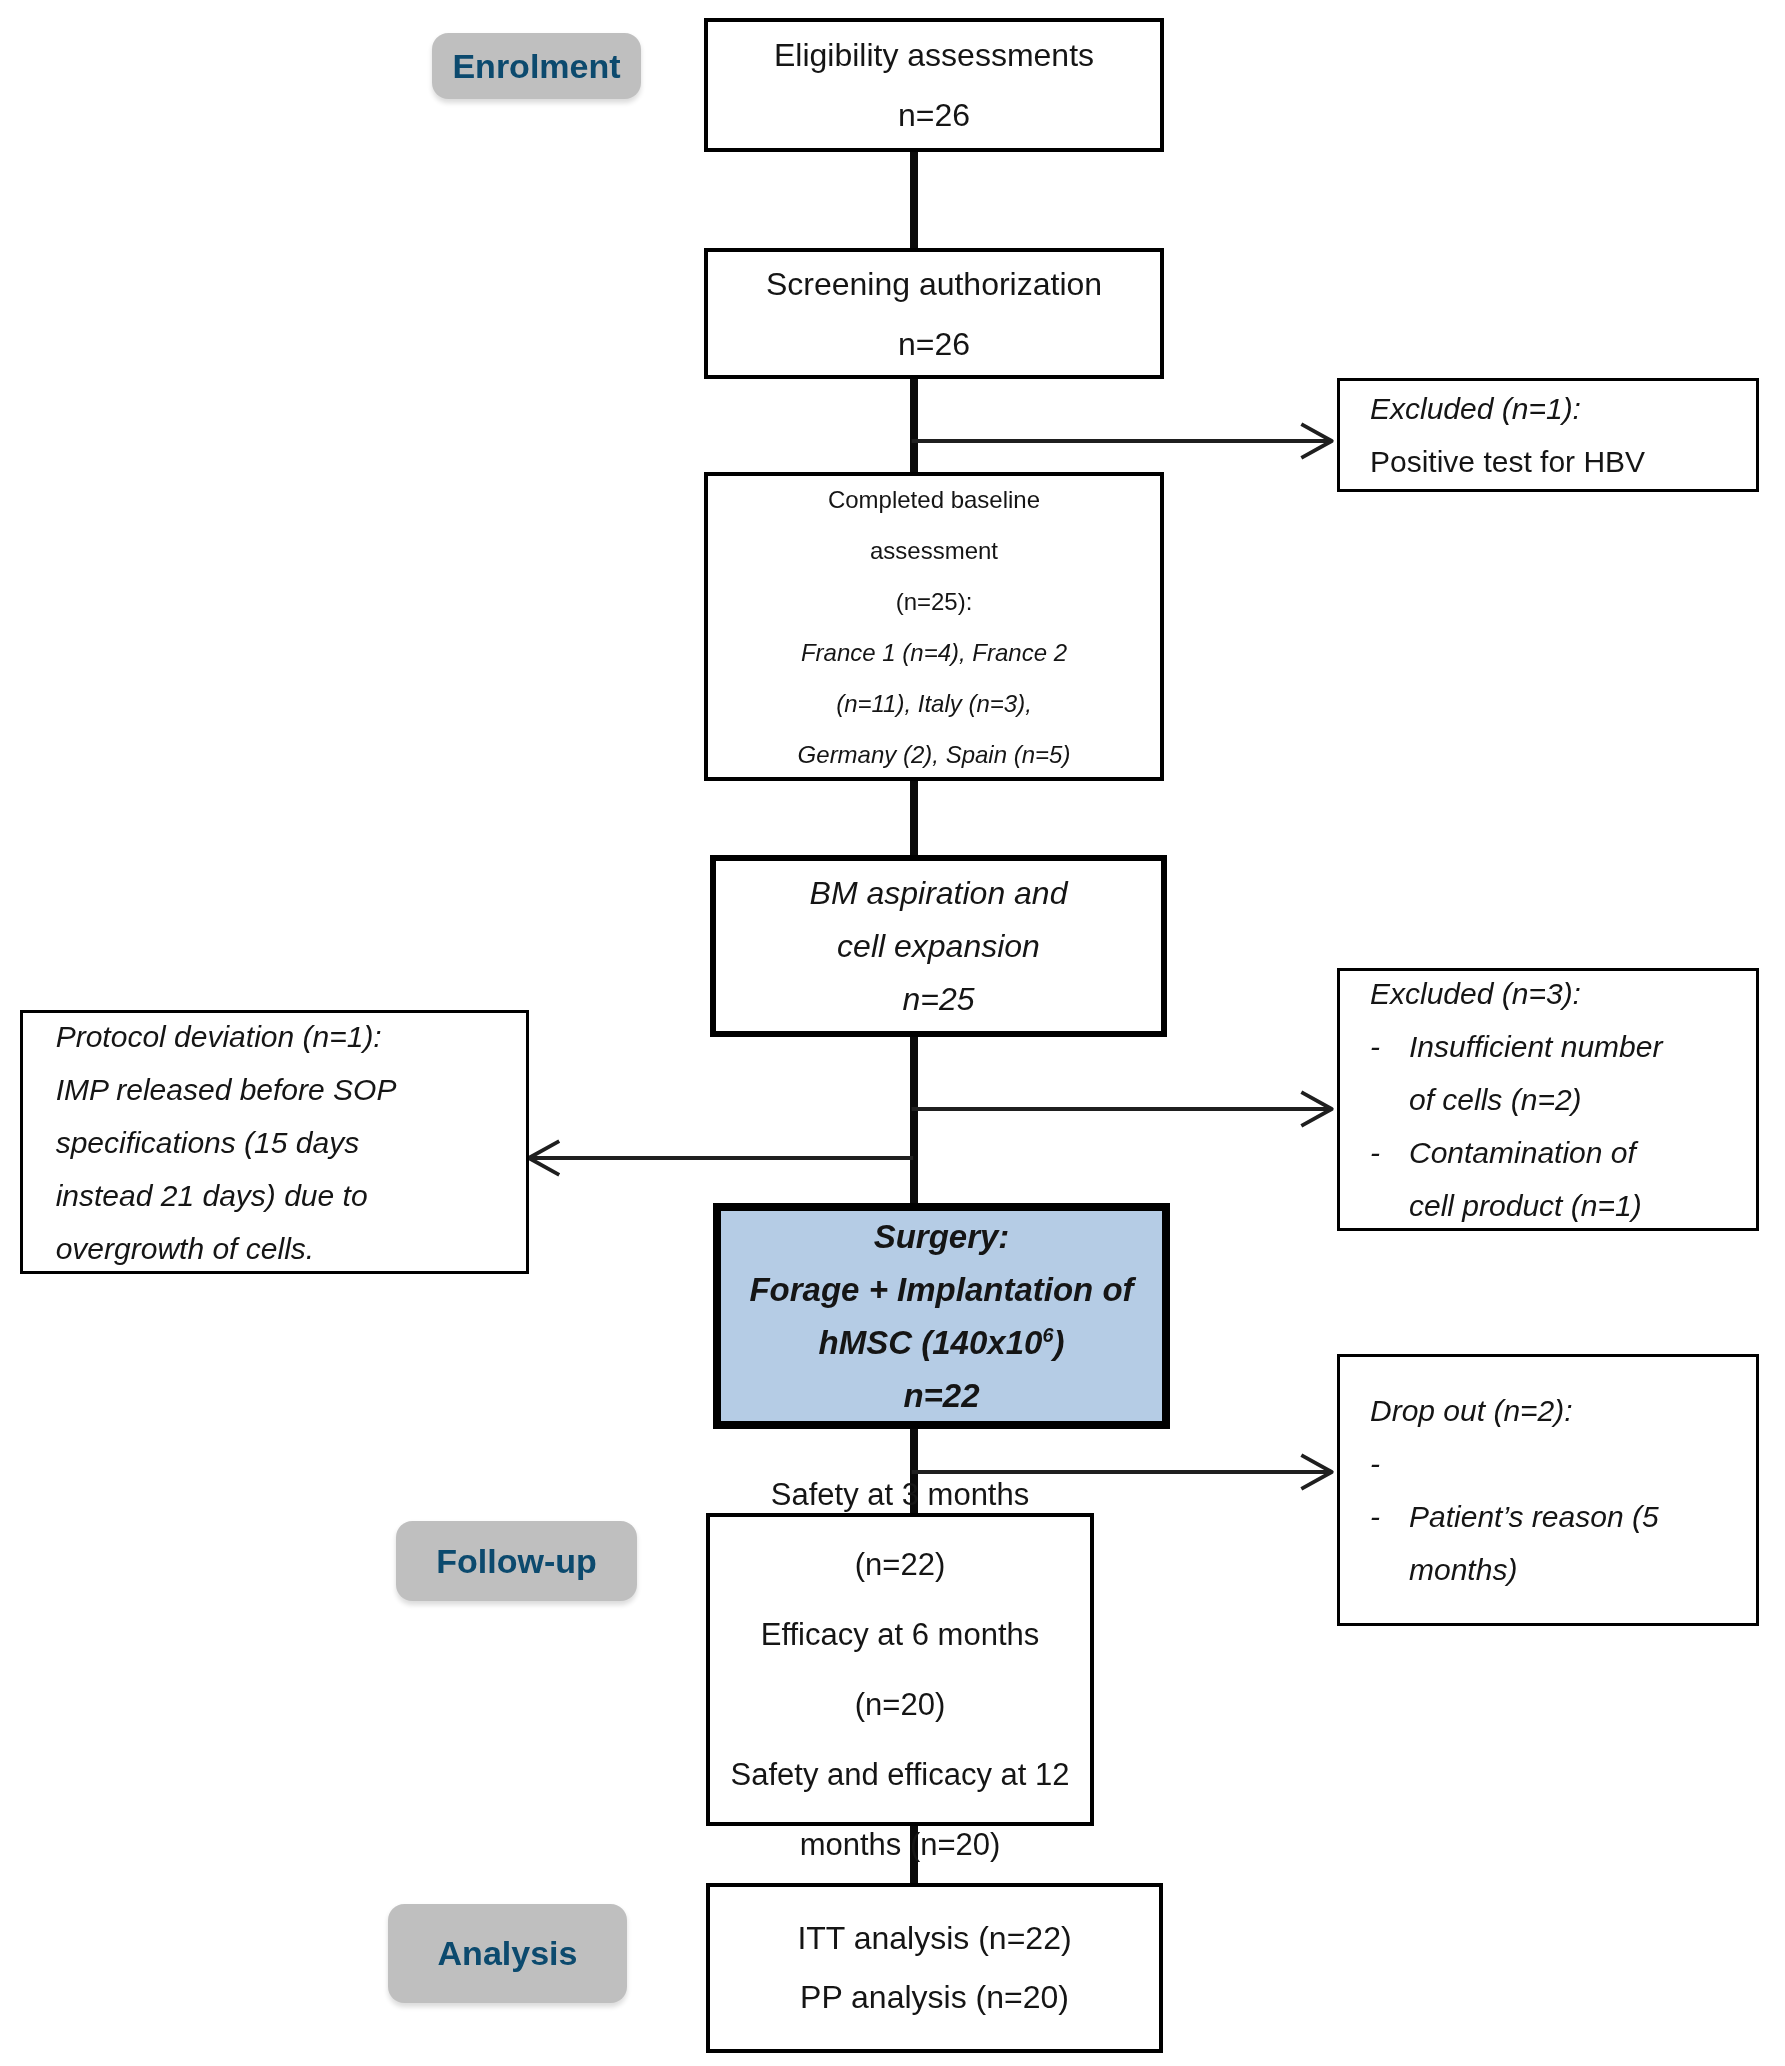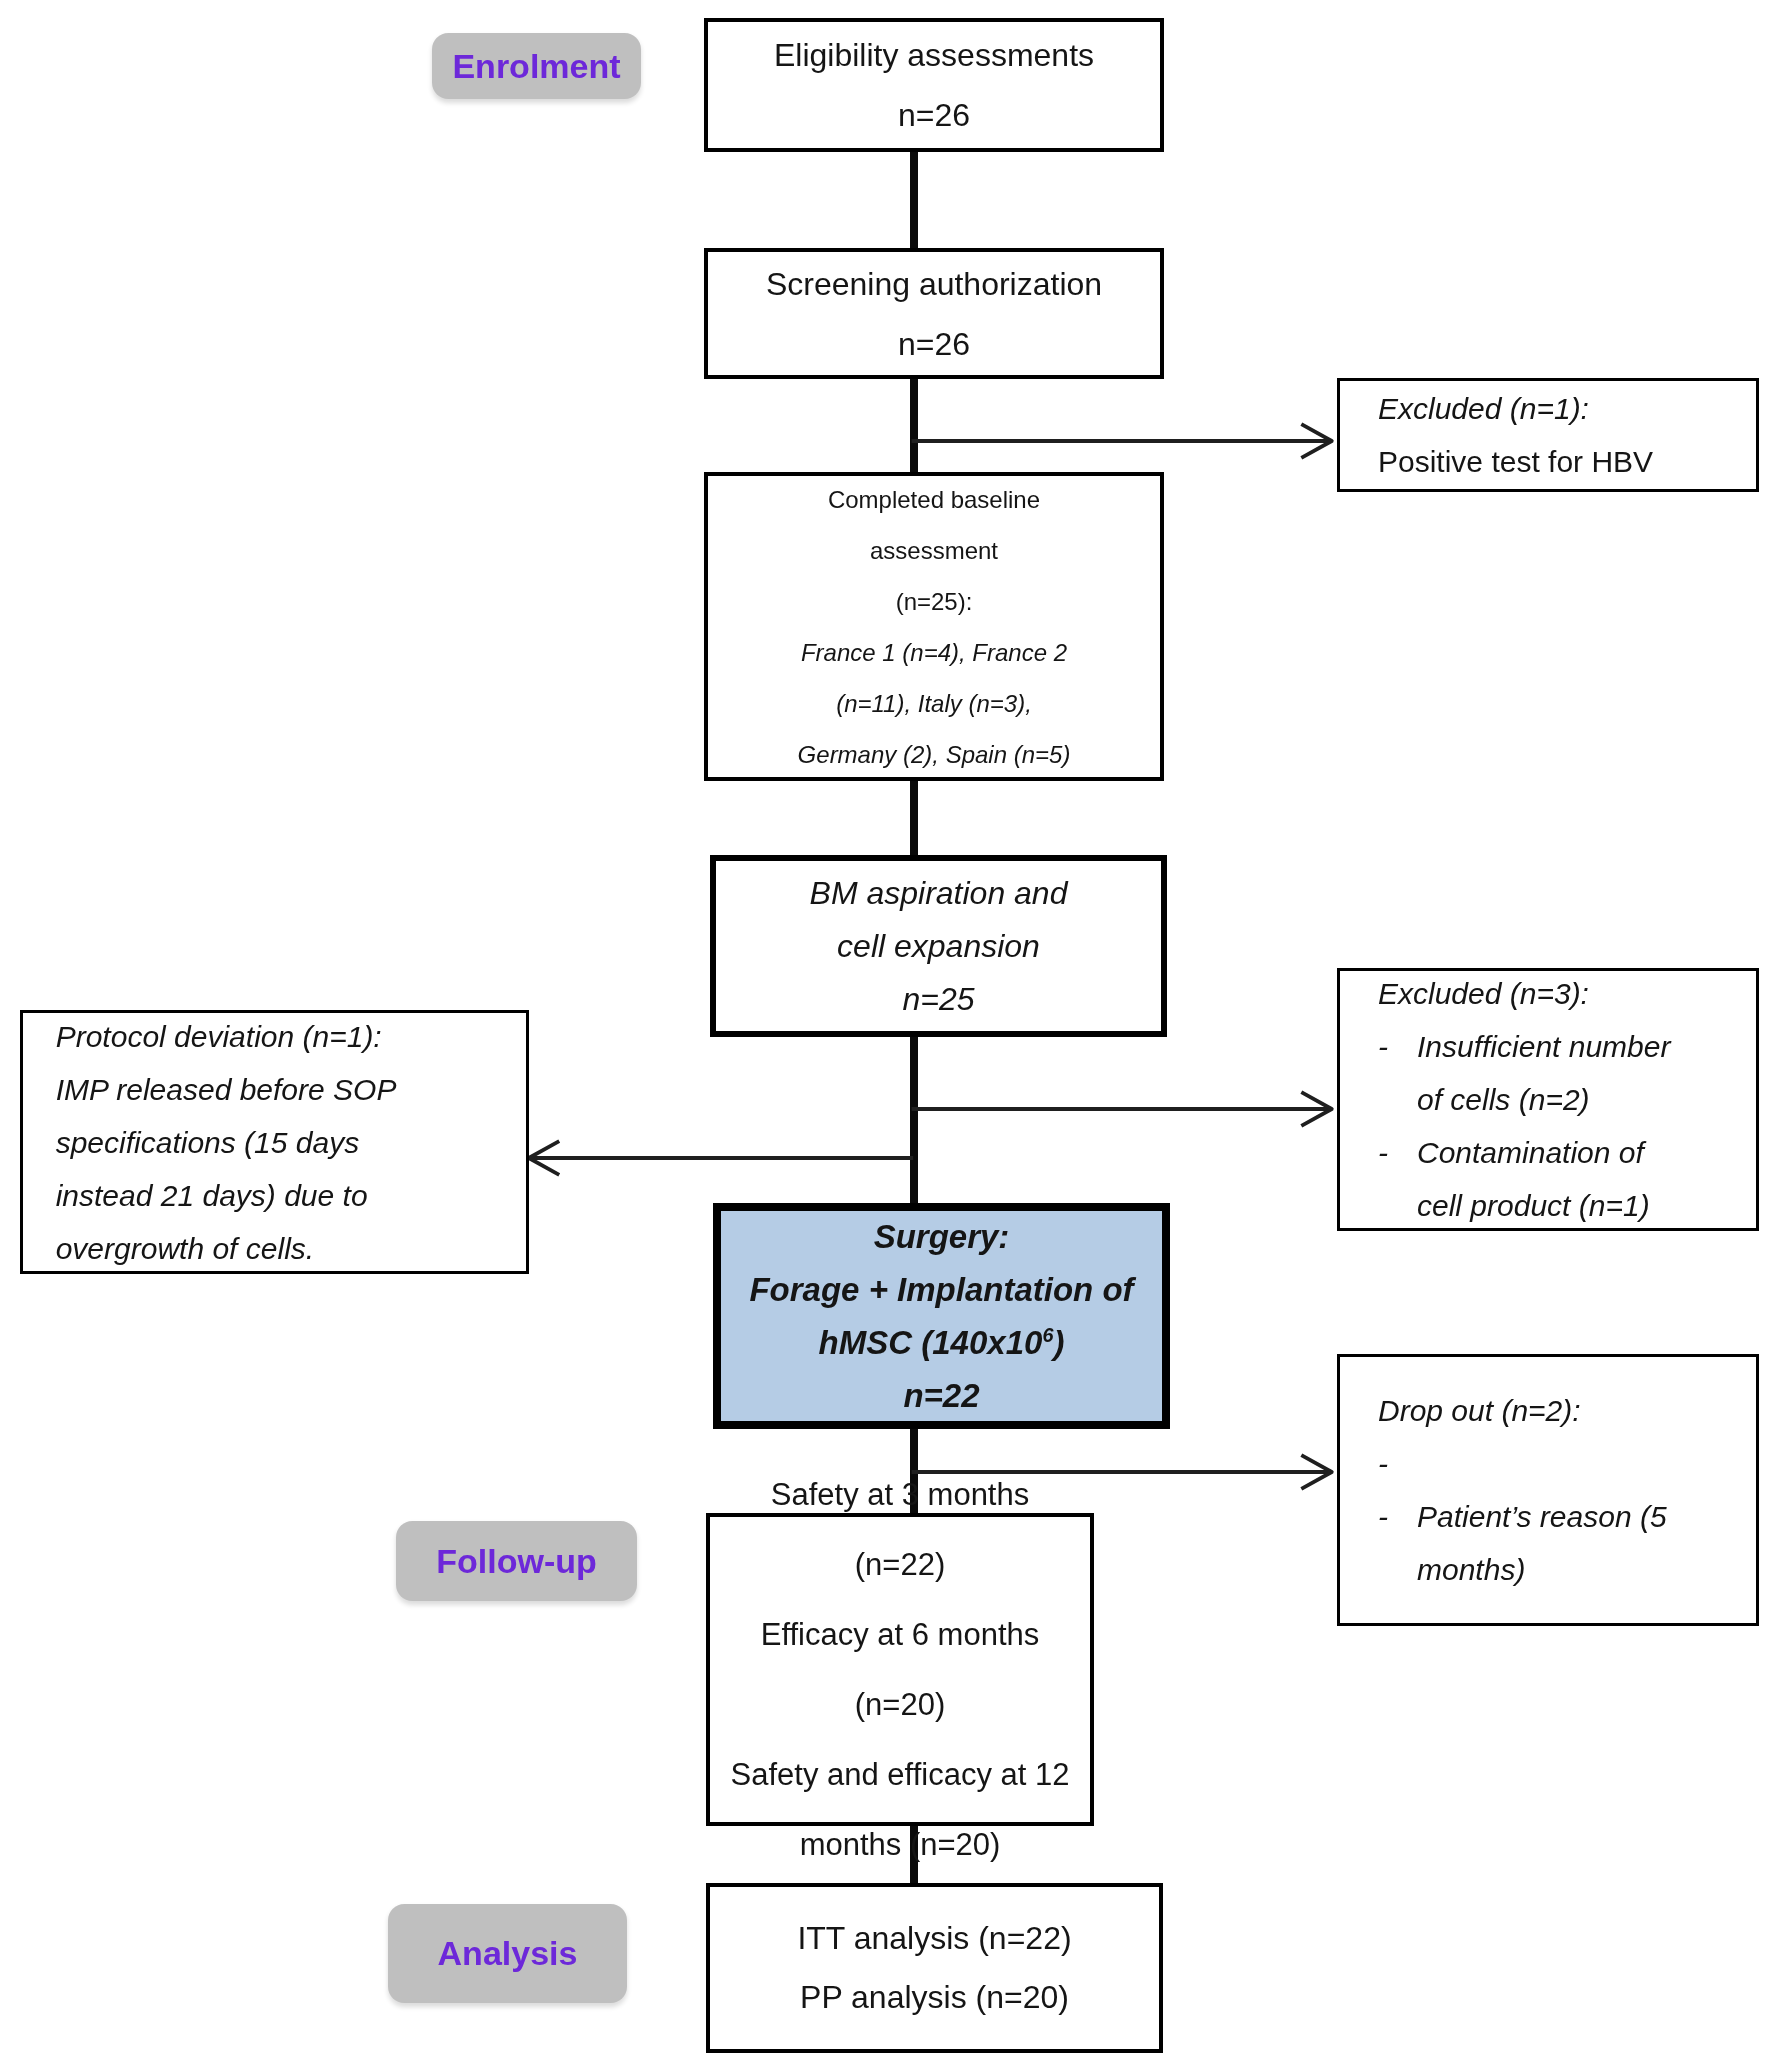--- a/index.html
+++ b/index.html
@@ -6,34 +6,34 @@
   body{width:1786px;height:2066px;overflow:hidden;}
   #canvas{
     position:relative;width:1786px;height:2066px;background:#fff;
     font-family:"Liberation Sans","DejaVu Sans",sans-serif;color:#151515;
   }
   .stage-label{
     position:absolute;z-index:3;
     background:var(--label-bg,#bfbfbf);
     border-radius:16.4px;
     display:flex;align-items:center;justify-content:center;
-    font-weight:bold;font-size:34px;color:#6d28d9;
+    font-weight:bold;font-size:34px;color:#0c4a6e;
     box-shadow:0 3.3px 4.9px rgba(0,0,0,0.14);
   }
   .box{
     position:absolute;z-index:2;box-sizing:border-box;
     background:#fff;border:4.4px solid var(--box-border,#000);
     display:flex;flex-direction:column;justify-content:center;align-items:center;
     text-align:center;font-size:32px;line-height:53px;
   }
   .ln{display:block;white-space:nowrap;}
   .italic{font-style:italic;}
   .side{
     align-items:flex-start;text-align:left;font-size:30px;
-    padding-left:38px;padding-right:9.8px;border-width:3.3px;
+    padding-left:30px;padding-right:9.8px;border-width:3.3px;
   }
   .bullet-row{display:flex;flex-direction:row;align-items:flex-start;}
   .dash{width:39px;flex:none;display:block;}
   .btext{display:block;}
   .trunk{position:absolute;z-index:1;width:7.7px;background:#0a0a0a;}
   .arrow{position:absolute;z-index:1;overflow:visible;}
   .arrow line,.arrow polyline{stroke:var(--arrow,#1f1f1f);stroke-width:7;fill:none;stroke-linejoin:round;}
   .sup{font-size:0.6em;vertical-align:super;line-height:0;}
   .surgery{
     background:var(--surgery-bg,#b5cce5);

